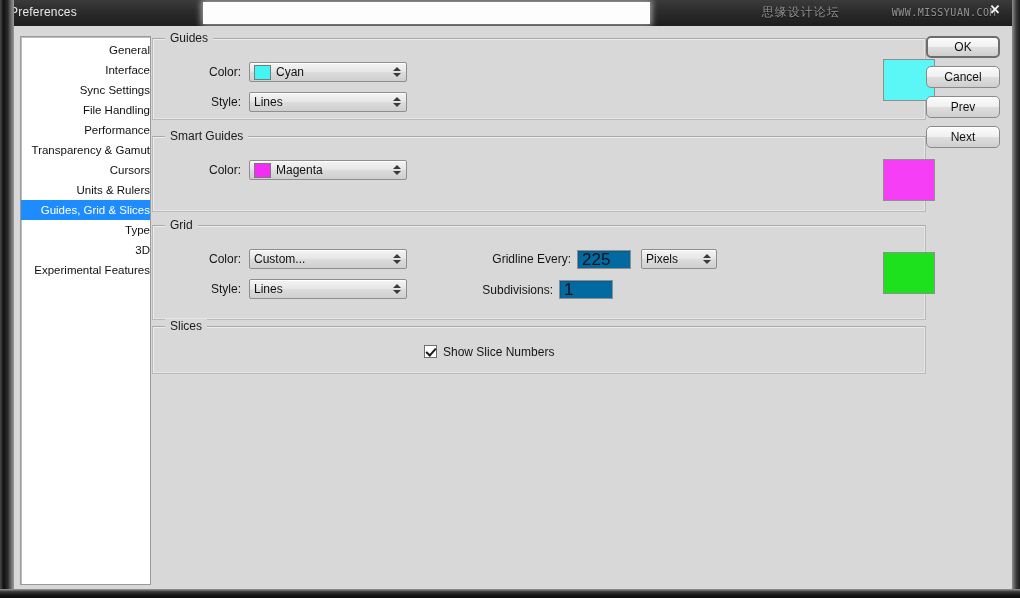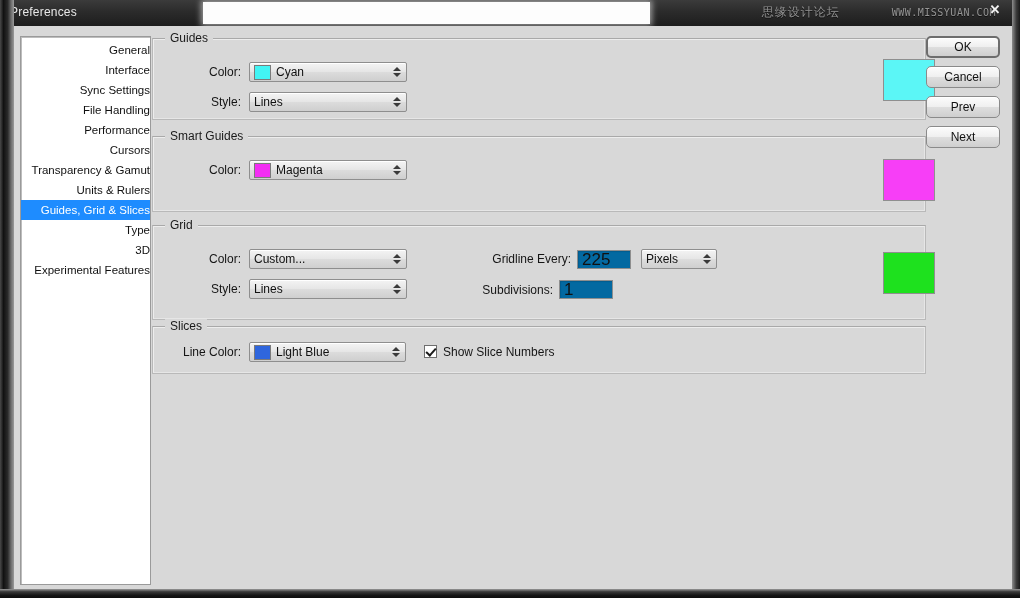--- a/index.html
+++ b/index.html
@@ -337,22 +337,22 @@
   </div>
 
   <div id="dialog-body">
 
     <div id="sidebar">
       <div class="sidebar-item"><span>General</span></div>
       <div class="sidebar-item"><span>Interface</span></div>
       <div class="sidebar-item"><span>Sync Settings</span></div>
       <div class="sidebar-item"><span>File Handling</span></div>
       <div class="sidebar-item"><span>Performance</span></div>
+      <div class="sidebar-item"><span>Transparency &amp; Gamut</span></div>
       <div class="sidebar-item"><span>Cursors</span></div>
-      <div class="sidebar-item"><span>Transparency &amp; Gamut</span></div>
       <div class="sidebar-item"><span>Units &amp; Rulers</span></div>
       <div class="sidebar-item selected"><span>Guides, Grid &amp; Slices</span></div>
       <div class="sidebar-item"><span>Type</span></div>
       <div class="sidebar-item"><span>3D</span></div>
       <div class="sidebar-item"><span>Experimental Features</span></div>
     </div>
 
     <div class="group-box" style="left:138px; top:12px; width:774px; height:82px;">
       <div class="group-title">Guides</div>
 
@@ -441,31 +441,20 @@
         <div class="field-label" style="width:90px;">Subdivisions:</div>
         <div class="text-input" style="width:54px; margin-left:6px;">1</div>
       </div>
 
       <div class="color-preview" style="left:730px; top:26px; width:52px; height:42px; background:#1ee11e;"></div>
     </div>
 
     <div class="group-box" style="left:138px; top:300px; width:774px; height:48px;">
       <div class="group-title">Slices</div>
 
-      <div class="field-row" style="left:10px; top:15px;">
-        <div class="field-label" style="width:78px;">Line Color:</div>
-        <div class="combo" style="width:157px; margin-left:8px;">
-          <span class="swatch" style="background:#2f66dd;"></span>
-          <span class="combo-text">Light Blue</span>
-          <span class="spinner">
-              <i class="up"></i>
-              <i class="down"></i>
-            </span>
-        </div>
-      </div>
 
       <div class="checkbox-row" style="left:271px; top:18px;">
         <span class="checkbox-box checked"></span>
         <span class="checkbox-label">Show Slice Numbers</span>
       </div>
     </div>
 
     <div id="button-column">
       <div class="dlg-button default">OK</div>
       <div class="dlg-button">Cancel</div>

